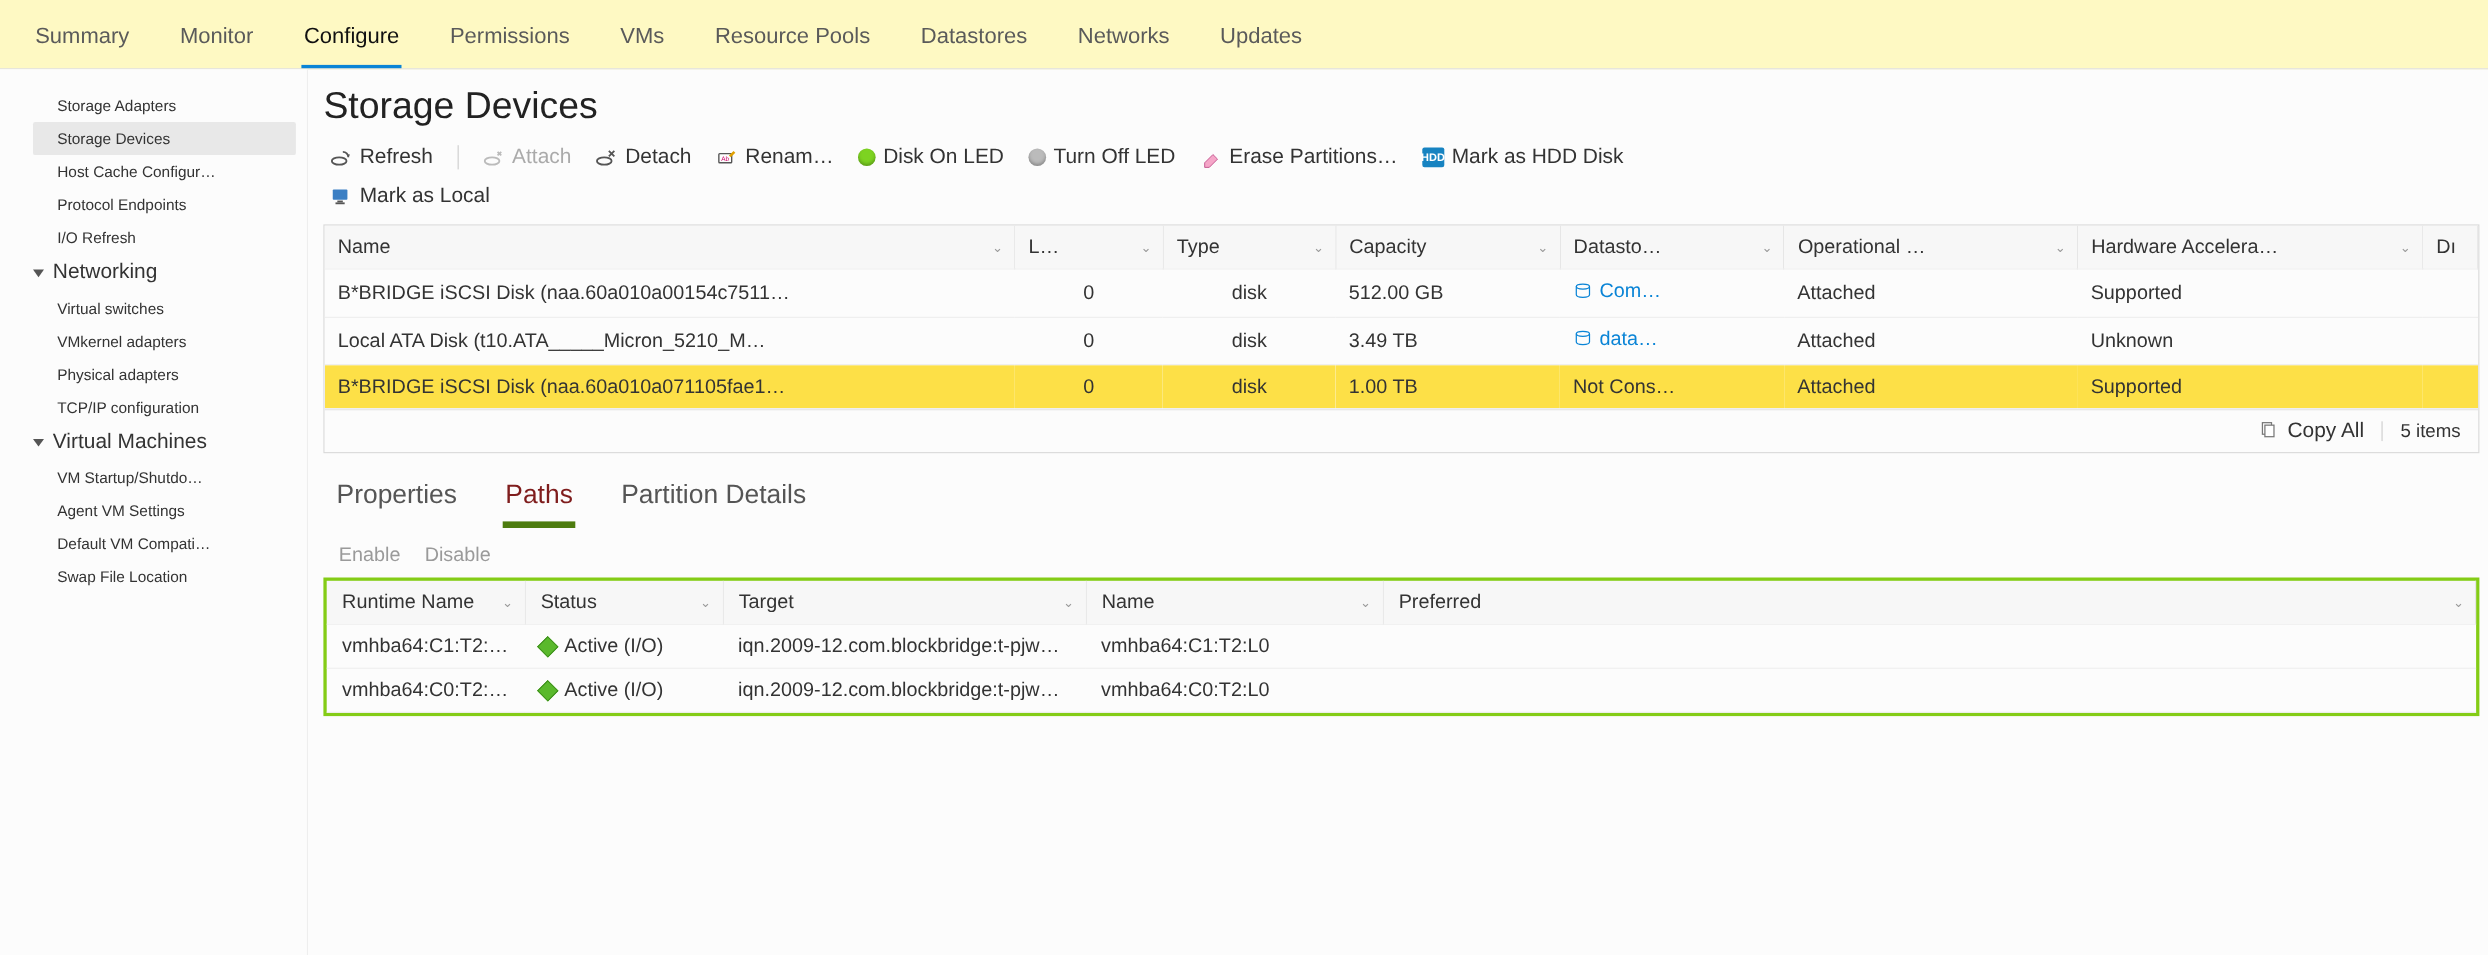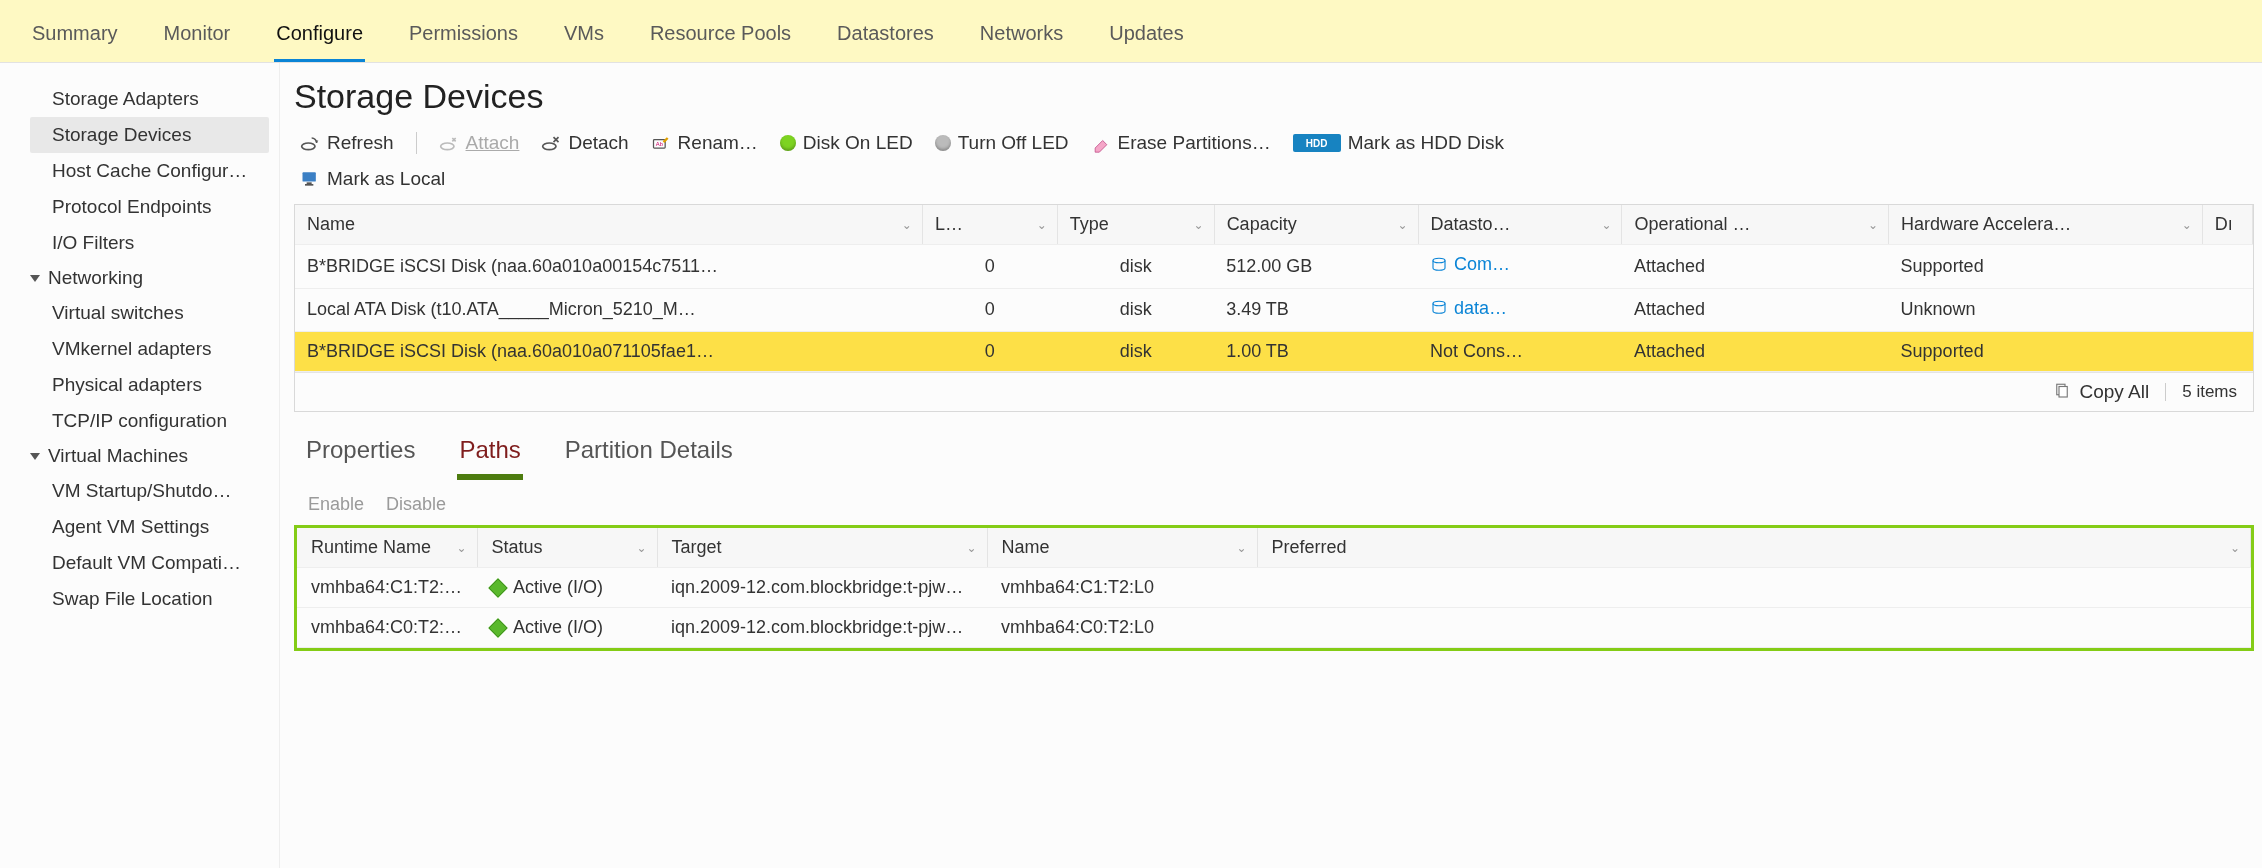--- a/index.html
+++ b/index.html
@@ -42,21 +42,21 @@
   .sb-group-title {
     display: flex;
     align-items: center;
     gap: 8px;
     font-size: 19px;
     color: #333;
     padding: 6px 0;
     cursor: pointer;
   }
   .sb-item {
-    font-size: 19px;
+    font-size: 14px;
     padding: 7px 4px 7px 22px;
     color: #333;
     cursor: pointer;
     white-space: nowrap;
     overflow: hidden;
     text-overflow: ellipsis;
   }
   .sb-item.active {
     background: #e8e8e8;
     border-radius: 2px;
@@ -86,33 +86,33 @@
     padding: 2px 0 14px 6px;
   }
   .tb-btn {
     display: flex;
     align-items: center;
     gap: 7px;
     color: #333;
     cursor: pointer;
     font-size: 19px;
   }
-  .tb-btn.disabled { color: #aaa; cursor: default; text-decoration: underline; }
+  .tb-btn.disabled { color: #aaa; cursor: default; }
   .tb-sep {
     width: 1px; height: 22px; background: #ccc;
   }
   .tb-icon {
     width: 20px; height: 20px; display:inline-block;
     vertical-align: middle;
   }
   .led-green { width:16px;height:16px;border-radius:50%;background:#7dd321;box-shadow:inset 0 -2px 3px rgba(0,0,0,.25);}
   .led-gray  { width:16px;height:16px;border-radius:50%;background:#bbb;box-shadow:inset 0 -2px 3px rgba(0,0,0,.25);}
   .hdd-badge {
     display:inline-flex;align-items:center;justify-content:center;
-    width:48px;height:18px;background:#1783c1;color:#fff;font-size:10px;
+    width:20px;height:18px;background:#1783c1;color:#fff;font-size:10px;
     font-weight:bold;border-radius:2px;
   }
   .grid {
     border:1px solid #d9d9d9;
     overflow: hidden;
   }
   .grid table {
     width:100%;
     border-collapse:collapse;
     table-layout:fixed;
@@ -204,21 +204,21 @@
 </div>
 
 <div class="layout">
 
   <div class="sidebar">
 
     <div class="sb-item">Storage Adapters</div>
     <div class="sb-item active">Storage Devices</div>
     <div class="sb-item">Host Cache Configur…</div>
     <div class="sb-item">Protocol Endpoints</div>
-    <div class="sb-item">I/O Filters</div>
+    <div class="sb-item">I/O Refresh</div>
 
     <div class="sb-group-title">
       <span class="caret-down"></span>
       <span>Networking</span>
     </div>
     <div class="sb-item">Virtual switches</div>
     <div class="sb-item">VMkernel adapters</div>
     <div class="sb-item">Physical adapters</div>
     <div class="sb-item">TCP/IP configuration</div>
 

